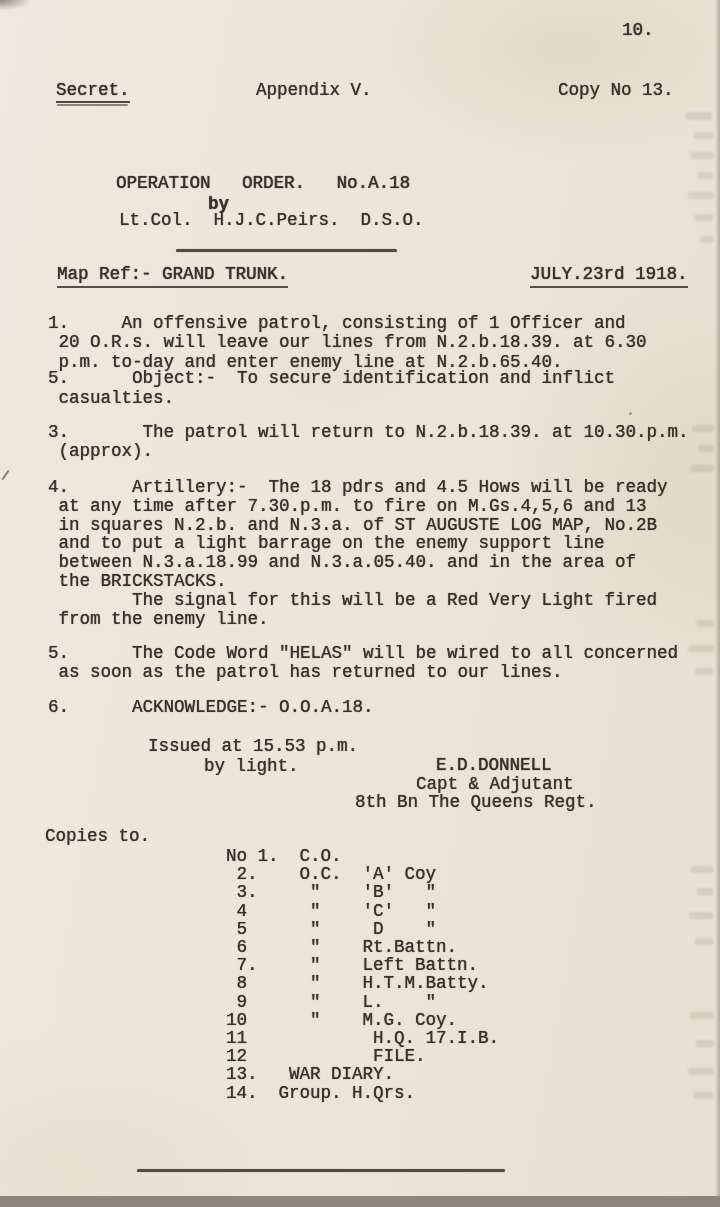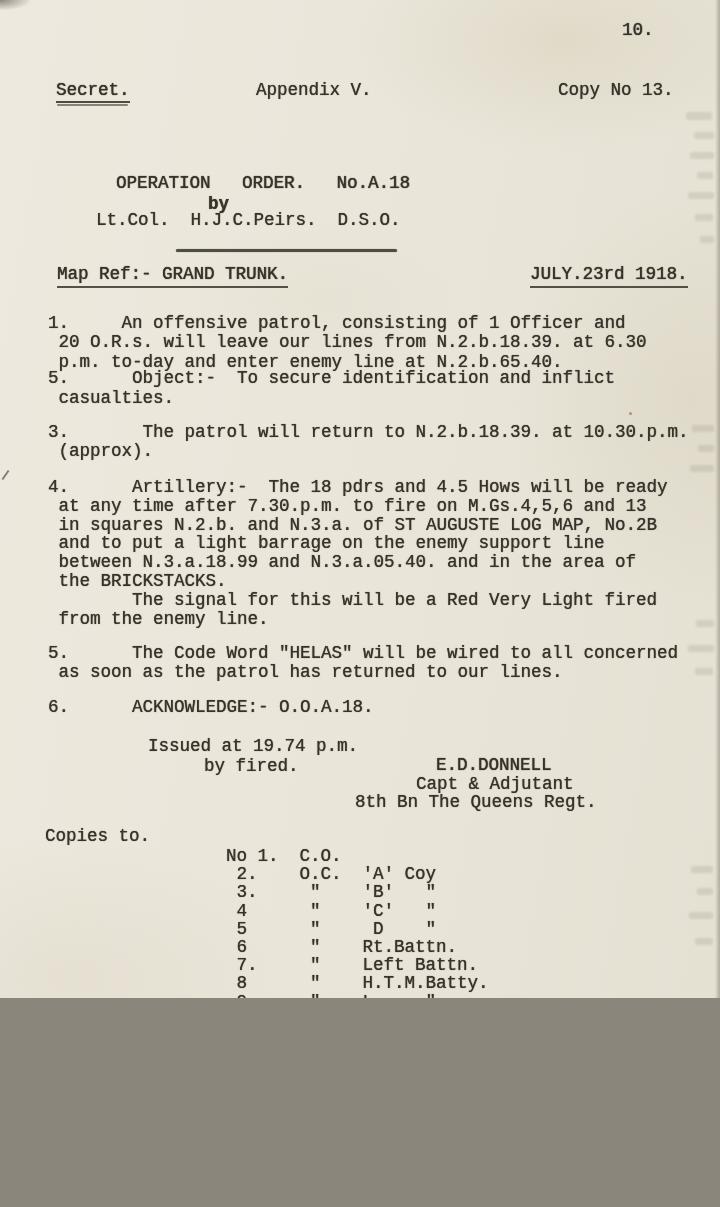--- a/index.html
+++ b/index.html
@@ -1,17 +1,17 @@
 <!DOCTYPE html>
 <html><head>
 <meta charset="utf-8">
 <style>
   html,body{margin:0;padding:0;background:#8a867b;}
   .page{
-    position:relative;width:720px;height:998px;overflow:hidden;
+    position:relative;width:720px;height:1196px;overflow:hidden;
     font-family:"Liberation Mono","DejaVu Sans Mono",monospace;
     color:#37332b;
     background:
       radial-gradient(ellipse 300px 160px at 78% 4%, rgba(205,195,165,0.30), transparent 70%),
       radial-gradient(ellipse 260px 300px at 96% 40%, rgba(198,188,158,0.22), transparent 70%),
       radial-gradient(ellipse 320px 200px at 10% 98%, rgba(195,185,155,0.16), transparent 70%),
       radial-gradient(ellipse 200px 120px at 45% 30%, rgba(210,202,175,0.15), transparent 70%),
       linear-gradient(100deg,#edE9de 0%,#e9e5d9 55%,#e4e0d2 100%);
   }
   .t{position:absolute;white-space:pre;font-size:17.5px;line-height:19.4px;
@@ -66,21 +66,21 @@
     </div>
 
   <div class="t heavy" style="left:622px;top:21px;">10.</div>
 
   <div class="t heavy" style="left:56px;top:81px;"><span class="ul2">Secret.</span></div>
   <div class="t" style="left:256px;top:81px;">Appendix V.</div>
   <div class="t" style="left:558px;top:81px;">Copy No 13.</div>
 
   <div class="t heavy" style="left:116px;top:174px;">OPERATION   ORDER.   No.A.18</div>
   <div class="t" style="left:208px;top:195px;font-weight:bold;">by</div>
-  <div class="t" style="left:96px;top:211px;">Lt.Col.  H.J.C.Peirs.  D.S.O.</div>
+  <div class="t" style="left:119px;top:211px;">Lt.Col.  H.J.C.Peirs.  D.S.O.</div>
   <div class="rule" style="left:176px;top:249px;width:221px;"></div>
 
   <div class="t heavy" style="left:57px;top:265px;"><span class="ul">Map Ref:- GRAND TRUNK.</span></div>
   <div class="t heavy" style="left:530px;top:265px;"><span class="ul">JULY.23rd 1918.</span></div>
 
   <div class="t" style="left:48px;top:314px;line-height:19.4px;">1.     An offensive patrol, consisting of 1 Officer and
  20 O.R.s. will leave our lines from N.2.b.18.39. at 6.30
  p.m. to-day and enter enemy line at N.2.b.65.40.</div>
   <div class="t" style="left:48px;top:369px;line-height:19.8px;">5.      Object:-  To secure identification and inflict
  casualties.</div>
@@ -91,22 +91,22 @@
  in squares N.2.b. and N.3.a. of ST AUGUSTE LOG MAP, No.2B
  and to put a light barrage on the enemy support line
  between N.3.a.18.99 and N.3.a.05.40. and in the area of
  the BRICKSTACKS.
         The signal for this will be a Red Very Light fired
  from the enemy line.</div>
   <div class="t" style="left:48px;top:644px;line-height:19.4px;">5.      The Code Word "HELAS" will be wired to all concerned
  as soon as the patrol has returned to our lines.</div>
   <div class="t" style="left:48px;top:698px;">6.      ACKNOWLEDGE:- O.O.A.18.</div>
 
-  <div class="t" style="left:148px;top:737px;">Issued at 19.74 p.m.</div>
-  <div class="t" style="left:204px;top:757px;">by fired.</div>
+  <div class="t" style="left:148px;top:737px;">Issued at 15.53 p.m.</div>
+  <div class="t" style="left:204px;top:757px;">by light.</div>
   <div class="t heavy" style="left:436px;top:756px;">E.D.DONNELL</div>
   <div class="t" style="left:416px;top:775px;">Capt &amp; Adjutant</div>
   <div class="t" style="left:355px;top:793px;">8th Bn The Queens Regt.</div>
 
   <div class="t" style="left:45px;top:827px;">Copies to.</div>
   <div class="t" style="left:190px;top:847px;line-height:18.2px;margin-left:36px;">No 1.  C.O.
  2.    O.C.  'A' Coy
  3.     "    'B'   "
  4      "    'C'   "
  5      "     D    "

